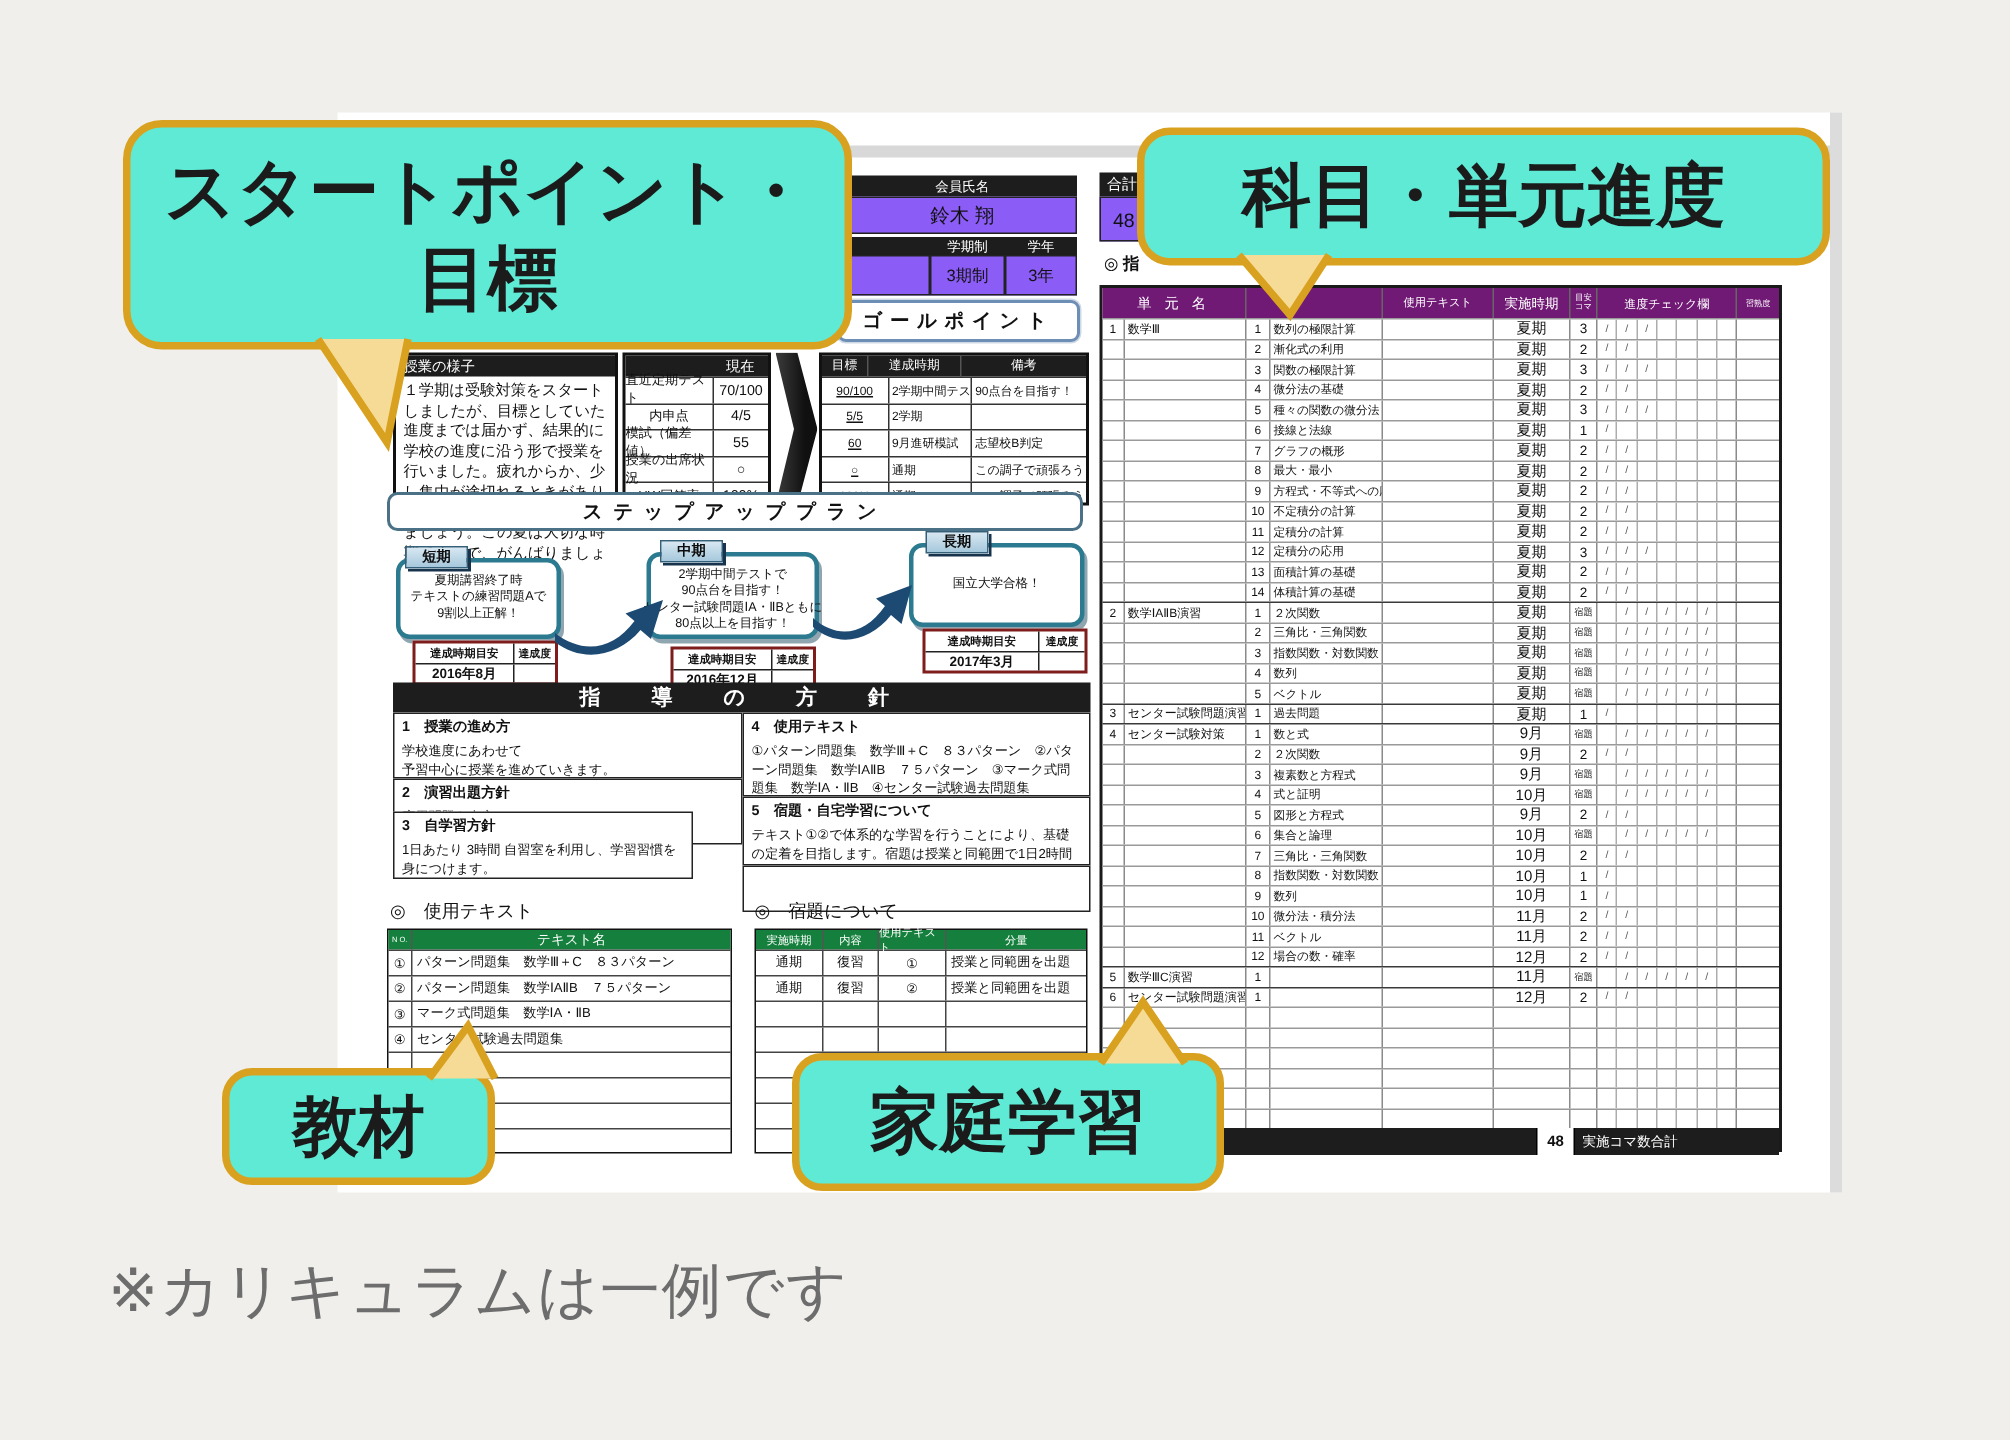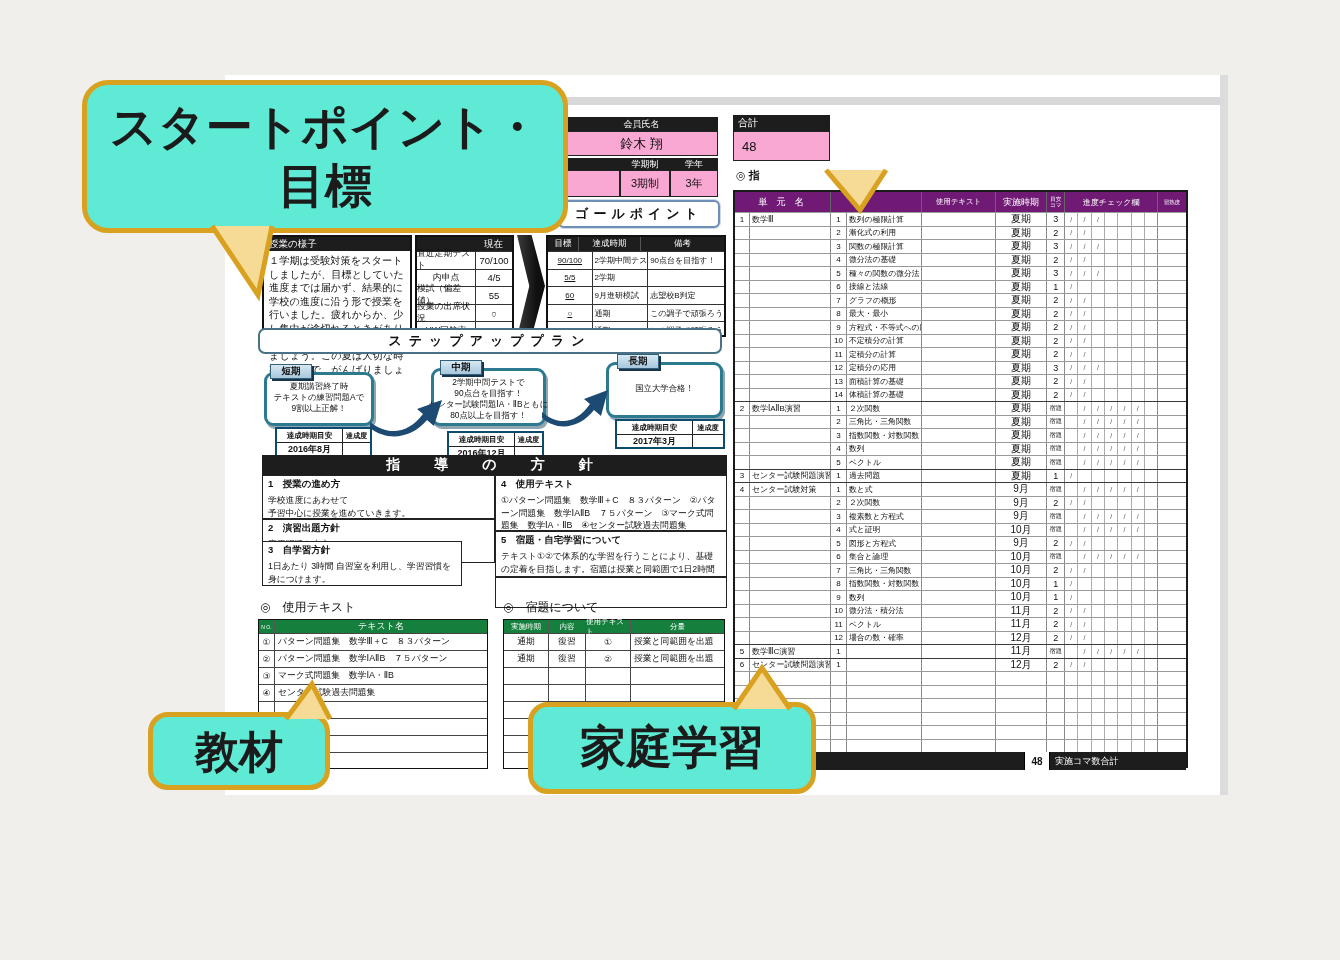--- a/index.html
+++ b/index.html
@@ -2,21 +2,21 @@
 <html><head>
 <meta charset="utf-8">
 <style>
   html,body{margin:0;padding:0;background:#f1efec;}
   *{box-sizing:border-box;}
   #root{position:relative;width:1340px;height:960px;background:#f1efec;overflow:hidden;
         font-family:"Liberation Sans","DejaVu Sans",sans-serif;color:#111;}
   .abs{position:absolute;}
   .page{background:#fff;}
   .blk{background:#1d1d1d;color:#fff;display:flex;align-items:center;justify-content:center;}
-  .cell{border:1px solid #222;background:#f9a8d4;display:flex;align-items:center;justify-content:center;}
+  .cell{border:1px solid #222;background:#8b5cf6;display:flex;align-items:center;justify-content:center;}
   
   .callout{background:#5eead4;border:5px solid #d9a120;display:flex;flex-direction:column;
            align-items:center;justify-content:center;font-weight:600;color:#1b1b1b;z-index:30;}
   .callout .cl{line-height:1.25;white-space:nowrap;}
   .tail{z-index:31;}
   
   .hname{font-size:13px;}
   .hsmall{font-size:9px;}
   .gp{border:2px solid #6d8eb5;border-radius:6px;box-shadow:0 0 0 1px #cfd9e6;background:#fff;
       display:flex;align-items:center;justify-content:center;font-weight:bold;font-size:13px;letter-spacing:5px;}
@@ -38,21 +38,21 @@
         background:linear-gradient(to right,#3c3c3c 0%,#101010 70%);}
   
   .banner{border:2px solid #4a7186;border-radius:7px;background:#fff;display:flex;align-items:center;
           justify-content:center;font-size:13px;font-weight:bold;letter-spacing:7px;}
   .step{border:3px solid #2c7a90;border-radius:9px;background:#fff;box-shadow:2px 3px 0 rgba(31,78,97,.5);}
   .step .tab{position:absolute;width:42px;height:15px;background:linear-gradient(#d8e8f2,#a6c8dc);
              border:1px solid #34607a;box-shadow:2px 2px 0 #17344c;color:#0d0d0d;font-weight:bold;
              font-size:9.5px;display:flex;align-items:center;justify-content:center;z-index:5;}
   .sbody{padding-top:6px;display:flex;flex-direction:column;align-items:center;}
   .sline{font-size:8.4px;line-height:11px;white-space:nowrap;}
-  .due{position:absolute;border:2px solid #0c4a6e;background:#fff;}
+  .due{position:absolute;border:2px solid #7f1d1d;background:#fff;}
   .due .dr{display:flex;height:13px;}
   .due .dr+.dr{border-top:1px solid #222;}
   .due .dc1{display:flex;align-items:center;justify-content:center;border-right:1px solid #222;font-size:7.6px;font-weight:bold;}
   .due .dc2{flex:1;display:flex;align-items:center;justify-content:center;font-size:7.2px;font-weight:bold;}
   .due .dv{font-size:9px;font-weight:bold;}
   
   .pbar{background:#1d1d1d;color:#fff;display:flex;align-items:center;justify-content:center;
         font-size:14px;font-weight:bold;letter-spacing:10px;}
   .pcell{border:1px solid #222;background:#fff;padding:2px 5px;overflow:hidden;}
   .pcell .pt{font-size:9.5px;font-weight:bold;margin-bottom:3px;}
@@ -1171,32 +1171,36 @@
   </div>
 
   <div class="abs callout" style="left:82px;top:80px;width:486px;height:153px;border-radius:26px;font-size:47px;">
     <div class="cl">スタートポイント・</div>
     <div class="cl">目標</div>
   </div>
   <svg class="abs tail" style="left:200px;top:220px;" width="90" height="85" viewBox="0 0 90 85">
     <path d="M12,6 L58,75 L72,6" fill="#f6db96" stroke="#d9a120" stroke-width="5"></path>
   </svg>
 
+  <div class="abs callout" style="left:758px;top:85px;width:462px;height:92px;border-radius:22px;font-size:46px;">
+    <div class="cl">科目・単元進度</div>
+  </div>
   <svg class="abs tail" style="left:816px;top:164px;" width="84" height="56" viewBox="0 0 84 56">
     <path d="M10,6 L44,46 L70,6" fill="#f6db96" stroke="#d9a120" stroke-width="5"></path>
   </svg>
 
   <div class="abs callout" style="left:148px;top:712px;width:182px;height:78px;border-radius:20px;font-size:44px;">
     <div class="cl">教材</div>
   </div>
   <svg class="abs tail" style="left:278px;top:678px;" width="60" height="48" viewBox="0 0 60 48">
     <path d="M8,41 L34,6 L52,41" fill="#f6db96" stroke="#d9a120" stroke-width="5"></path>
   </svg>
 
   <div class="abs callout" style="left:528px;top:702px;width:288px;height:92px;border-radius:20px;font-size:46px;">
     <div class="cl">家庭学習</div>
   </div>
   <svg class="abs tail" style="left:726px;top:662px;" width="72" height="54" viewBox="0 0 72 54">
     <path d="M8,47 L36,6 L64,47" fill="#f6db96" stroke="#d9a120" stroke-width="5"></path>
   </svg>
 
+  <div class="abs note" style="left:72px;top:833px;">※カリキュラムは一例です</div>
 
 </div>
 
 </body></html>

